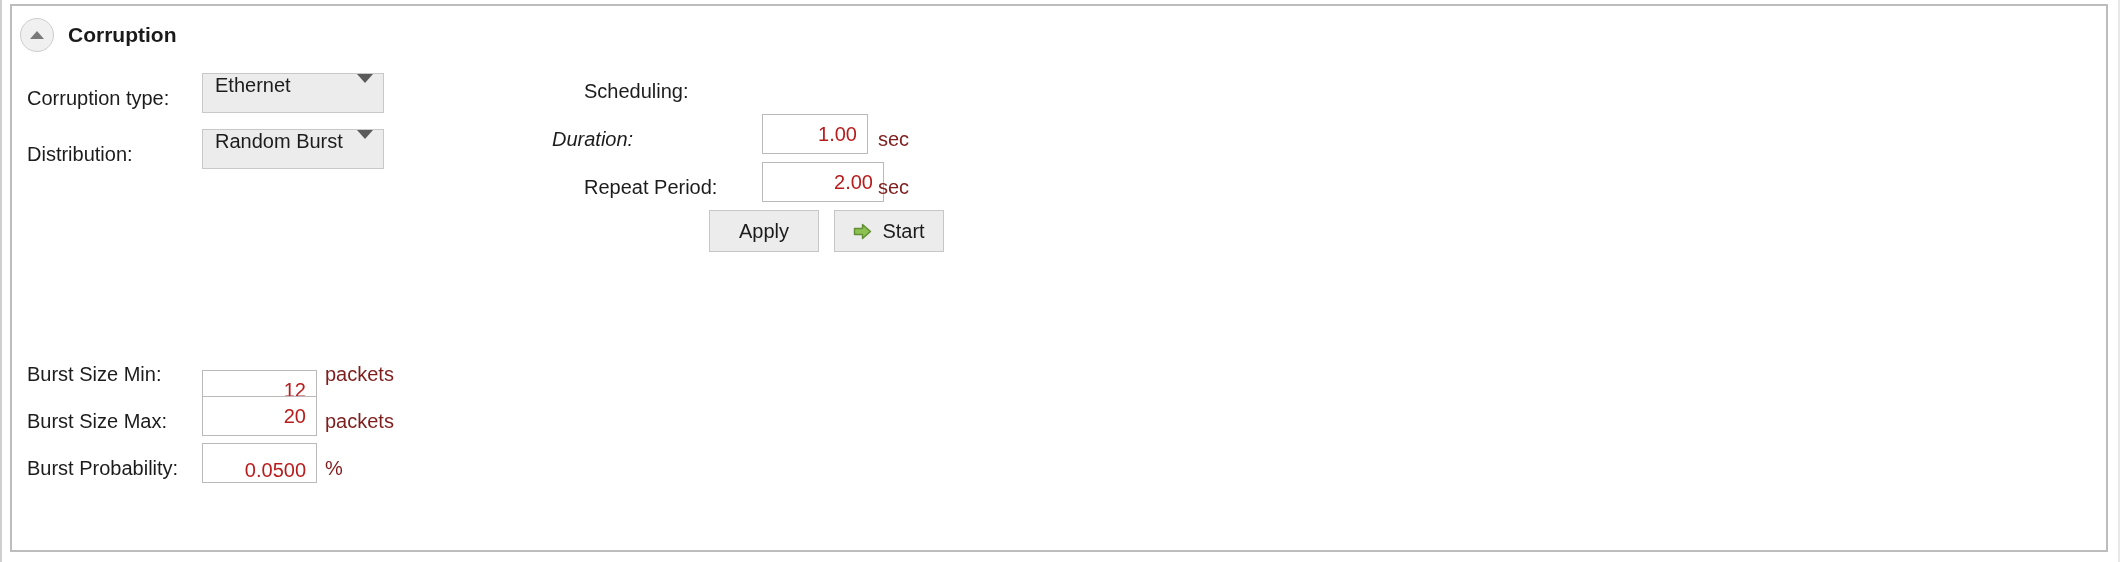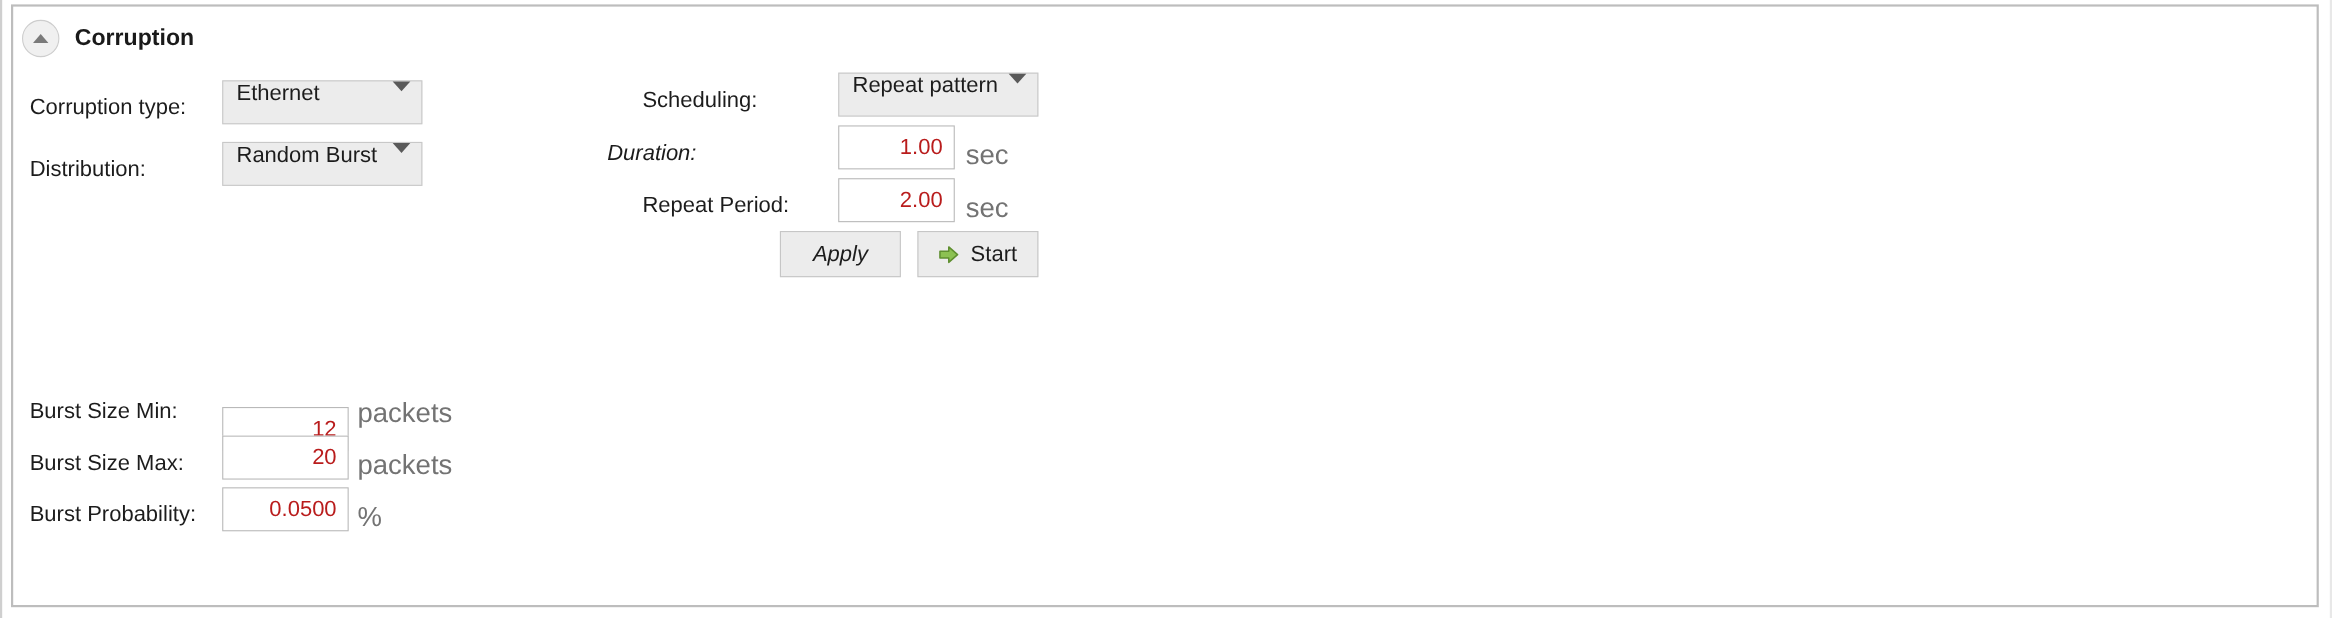--- a/index.html
+++ b/index.html
@@ -131,22 +131,22 @@
     cursor: text;
   }
   .numfield .num-value {
     font-size: 20px;
     color: #b91c1c;
     text-align: right;
     white-space: nowrap;
   }
 
   .unit-label {
-    font-size: 25px;
-    color: #737373;
+    font-size: 20px;
+    color: #7f1d1d;
     white-space: nowrap;
     line-height: 1;
   }
 
   .push-button {
     box-sizing: border-box;
     background: #ececec;
     border: 1px solid #c6c6c6;
     display: flex;
     align-items: center;
@@ -211,44 +211,40 @@
     </div>
     <div class="abs unit-label" style="left:313px; top:358px;">packets</div>
 
     <div class="abs form-label" style="left:15px; top:405px;">Burst Size Max:</div>
     <div class="abs numfield" style="left:190px; top:390px; width:115px;">
       <span class="num-value">20</span>
     </div>
     <div class="abs unit-label" style="left:313px; top:405px;">packets</div>
 
     <div class="abs form-label" style="left:15px; top:452px;">Burst Probability:</div>
-    <div class="abs numfield" style="left:190px; top:437px; width:115px;">
+    <div class="abs numfield" style="left:190px; top:437px; width:115px;align-items:flex-end;">
       <span class="num-value">0.0500</span>
     </div>
     <div class="abs unit-label" style="left:313px; top:452px;">%</div>
 
     <div class="abs form-label" style="left:572px; top:75px;">Scheduling:</div>
-    <div class="abs combo" style="left:750px; top:60px; width:182px;">
-      <span class="combo-value">Repeat pattern</span>
-      <span class="tri-down"></span>
-    </div>
 
     <div class="abs form-label" style="left:540px; top:123px;font-style:italic;">Duration:</div>
     <div class="abs numfield" style="left:750px; top:108px; width:106px;">
       <span class="num-value">1.00</span>
     </div>
     <div class="abs unit-label" style="left:866px; top:123px;">sec</div>
 
     <div class="abs form-label" style="left:572px; top:171px;">Repeat Period:</div>
-    <div class="abs numfield" style="left:750px; top:156px; width:106px;padding-left:14px;">
+    <div class="abs numfield" style="left:750px; top:156px; width:122px;padding-left:14px;">
       <span class="num-value">2.00</span>
     </div>
     <div class="abs unit-label" style="left:866px; top:171px;">sec</div>
 
-    <div class="abs push-button" style="left:697px; top:204px; width:110px;font-style:italic;">
+    <div class="abs push-button" style="left:697px; top:204px; width:110px;">
       <span class="btn-label">Apply</span>
     </div>
 
     <div class="abs push-button" style="left:822px; top:204px; width:110px; gap:10px;">
       <span style="display:flex;align-items:center;">
         <svg width="19" height="17" viewBox="0 0 19 17" aria-hidden="true">
           <path d="M1.5 5.5 H9.5 V1.5 L17.5 8.5 L9.5 15.5 V11.5 H1.5 Z" fill="#8cc152" stroke="#5f8f30" stroke-width="1.4" stroke-linejoin="round"></path>
         </svg>
       </span>
       <span class="btn-label">Start</span>

